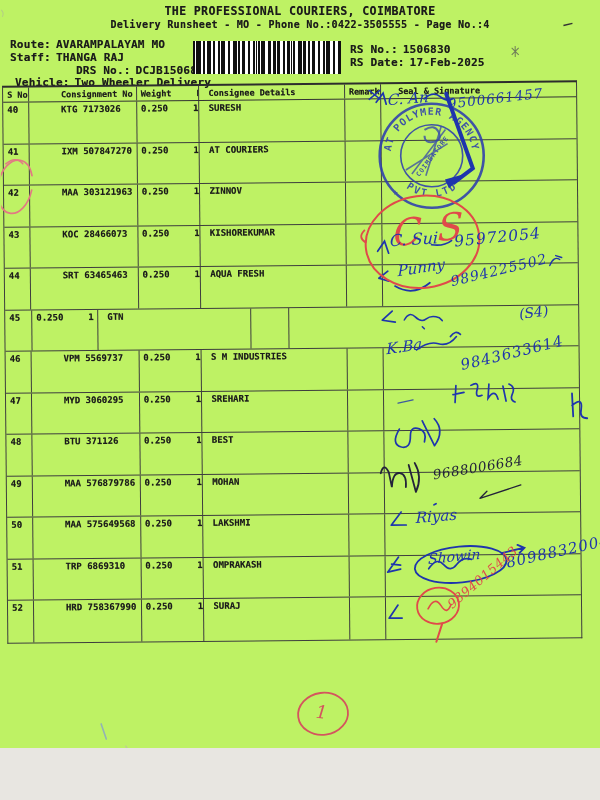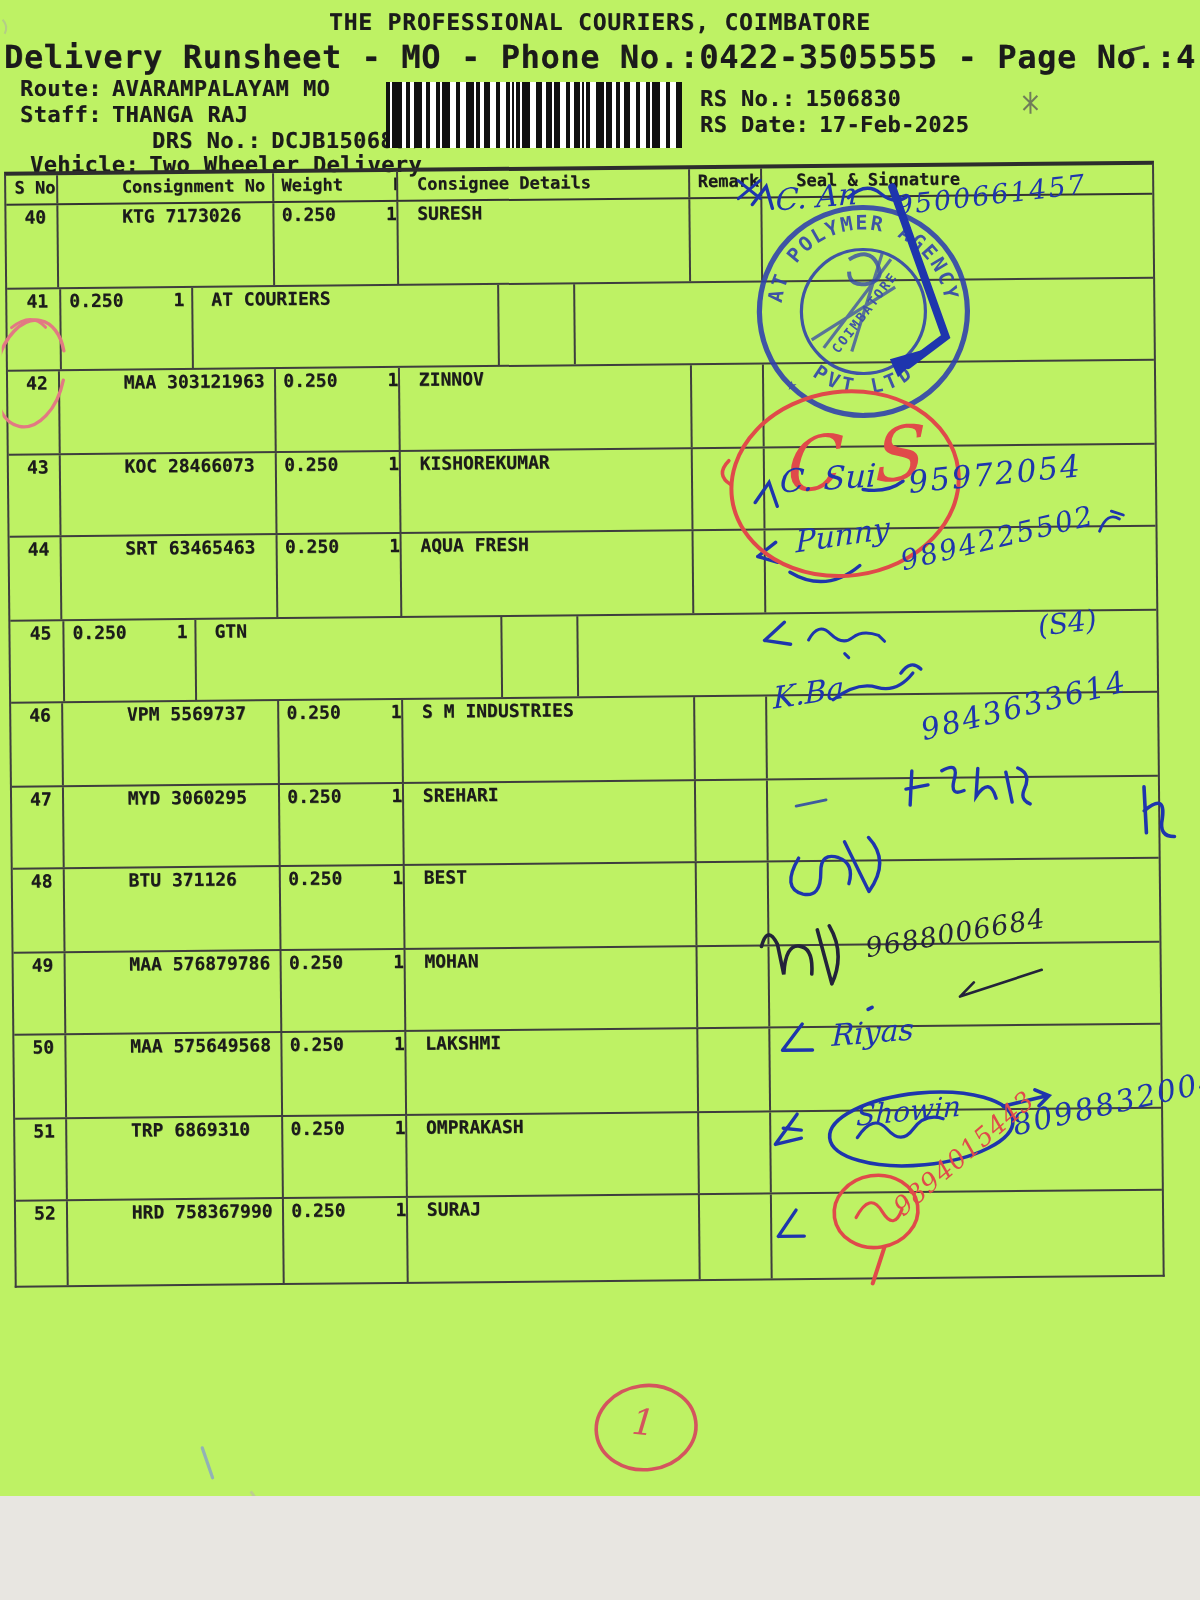--- a/index.html
+++ b/index.html
@@ -3,21 +3,21 @@
 <meta charset="utf-8">
 <style>
   html,body{margin:0;padding:0;background:#e8e6e1;}
   .page{position:relative;width:600px;height:748px;background:#bef264;overflow:hidden;
         font-family:"DejaVu Sans Mono",monospace;}
   
   .print{color:#1b1b1b;text-shadow:0.2px 0.2px 0.3px rgba(20,20,20,.5);white-space:nowrap;}
   .title{position:absolute;top:4px;left:0;width:600px;text-align:center;
          font-weight:bold;font-size:11.5px;letter-spacing:.4px;}
   .subtitle{position:absolute;top:19px;left:0;width:600px;text-align:center;
-            font-weight:bold;font-size:16px;letter-spacing:.3px;}
+            font-weight:bold;font-size:10px;letter-spacing:.3px;}
   .hline{position:absolute;font-weight:bold;font-size:11px;letter-spacing:.2px;}
   .hline .val{margin-left:5px;}
   .barcode{position:absolute;left:193px;top:41px;width:148px;height:33px;background-color:#fff;
     background-image:
       repeating-linear-gradient(90deg,#101010 0 2px,rgba(0,0,0,0) 2px 5px),
       repeating-linear-gradient(90deg,#101010 0 1px,rgba(0,0,0,0) 1px 7px),
       repeating-linear-gradient(90deg,rgba(0,0,0,0) 0 3px,#101010 3px 5px,rgba(0,0,0,0) 5px 13px);}
   
   .sheet{position:absolute;left:0;top:0;width:600px;height:800px;
          transform:rotate(-0.55deg);transform-origin:300px 83px;}
@@ -25,21 +25,21 @@
   .tbl{position:absolute;left:2px;top:83px;width:573px;
        border-top:2.5px solid #2d2d2d;border-bottom:1.5px solid #3e3e3e;
        border-left:1px solid #3e3e3e;border-right:1px solid #3e3e3e;
        color:#1b1b1b;}
   .trow,.thead{display:flex;box-sizing:border-box;}
   .thead{height:15px;border-bottom:1.5px solid #333;font-size:8.5px;font-weight:bold;}
   .trow{height:41.5px;border-bottom:1px solid #3e3e3e;font-size:9px;font-weight:bold;}
   .trow:last-child{border-bottom:none;}
   .c{box-sizing:border-box;border-right:1px solid #3e3e3e;padding:2px 0 0 4px;
      overflow:hidden;white-space:nowrap;text-shadow:0.2px 0.2px 0.3px rgba(20,20,20,.5);}
-  .c.sno{width:27px;text-align:center;}
+  .c.sno{width:27px;}
   .c.cno{width:84px;margin-left:28px;}
   .c.wt{width:66px;}
   .c.wt .p{margin-left:25px;}
   .c.cons{width:153px;padding-left:9px;}
   .c.rem{width:38px;}
   .c.sig{width:205px;border-right:none;padding-left:17px;}
   
   .hand-svg{position:absolute;left:0;top:0;pointer-events:none;}
   .hw{position:absolute;font-family:"DejaVu Serif",serif;font-style:italic;
       color:#1e35ad;white-space:nowrap;transform-origin:left top;pointer-events:none;}
@@ -89,20 +89,21 @@
       <div class="trow">
         <div class="c sno">40</div>
         <div class="c cno">KTG 7173026</div>
         <div class="c wt"><span>0.250</span><span class="p">1</span></div>
         <div class="c cons">SURESH</div>
         <div class="c rem"></div>
         <div class="c sig"></div>
       </div>
       <div class="trow">
         <div class="c sno">41</div>
+        <div class="c cno">IXM 507847270</div>
         <div class="c wt"><span>0.250</span><span class="p">1</span></div>
         <div class="c cons">AT COURIERS</div>
         <div class="c rem"></div>
         <div class="c sig"></div>
       </div>
       <div class="trow">
         <div class="c sno">42</div>
         <div class="c cno">MAA 303121963</div>
         <div class="c wt"><span>0.250</span><span class="p">1</span></div>
         <div class="c cons">ZINNOV</div>

